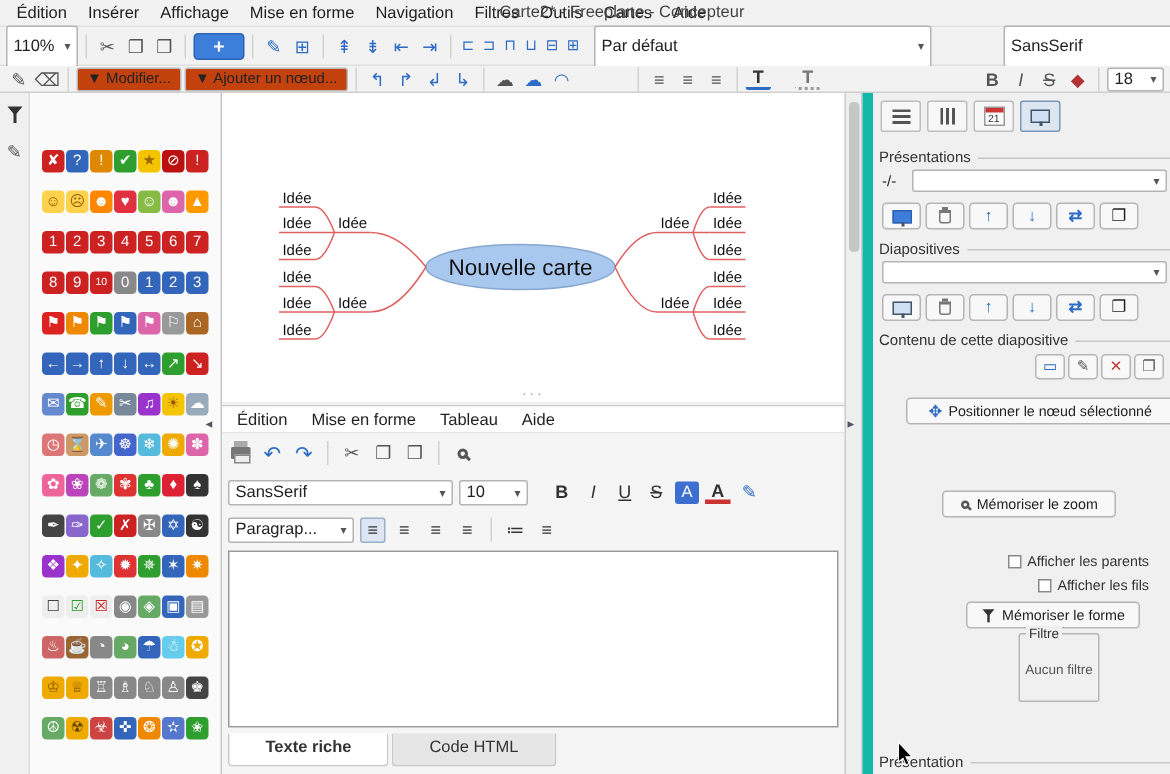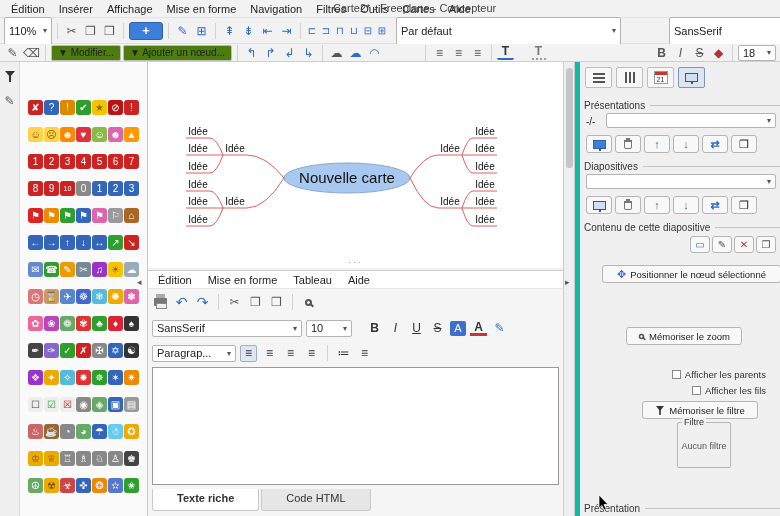--- a/index.html
+++ b/index.html
@@ -15,21 +15,21 @@
   
   .toolbar1 { position:absolute; left:0; top:18px; width:780px; height:26px; background:#f2f2f2; border-bottom:1px solid #e0e0e0; display:flex; align-items:center; padding:0 4px; gap:2px; }
   .toolbar2 { position:absolute; left:0; top:44px; width:780px; height:18px; background:#f2f2f2; border-bottom:1px solid #cfcfcf; display:flex; align-items:center; padding:0 4px; gap:2px; }
   .tb-sep { width:1px; height:16px; background:#d2d2d2; margin:0 3px; flex:none; }
   .combo { height:28px; background:#fff; border:1px solid #b4b4b4; border-radius:2px; display:flex; align-items:center; justify-content:space-between; padding:0 4px; font-size:11px; flex:none; overflow:hidden; white-space:nowrap; }
   .combo .arrow { color:#555; font-size:8px; margin-left:4px; }
   .icon-btn { width:17px; height:18px; display:flex; align-items:center; justify-content:center; font-size:12px; color:#555; flex:none; border-radius:2px; line-height:1; }
   .icon-btn.blue { color:#2d6bc4; }
   .icon-sm { width:12px; font-size:10px; }
   .primary-btn { width:34px; height:18px; background:#3d7edb; border:1px solid #2d62b0; border-radius:3px; color:#fff; display:flex; align-items:center; justify-content:center; font-size:13px; font-weight:bold; flex:none; }
-  .small-btn { height:16px; border:1px solid #bbb; background:#4d7c0f; border-radius:2px; font-size:10px; padding:0 6px; display:flex; align-items:center; gap:3px; white-space:nowrap; flex:none; color:#222; }
+  .small-btn { height:16px; border:1px solid #bbb; background:#c2410c; border-radius:2px; font-size:10px; padding:0 6px; display:flex; align-items:center; gap:3px; white-space:nowrap; flex:none; color:#222; }
   .fmtB { font-weight:bold; } .fmtI { font-style:italic; } .fmtU { text-decoration:underline; } .fmtS { text-decoration:line-through; }
   .fmtT { font-weight:bold; color:#333; border-bottom:2px solid #2d6bc4; height:15px; line-height:13px; }
   .fmtT2 { font-weight:bold; color:#777; border-bottom:2px dotted #999; height:15px; line-height:13px; }
   .diamond { color:#b23333; }
 
   
   .left-strip { position:absolute; left:0; top:62px; width:20px; height:454px; background:#f0f0f0; border-right:1px solid #dadada; display:flex; flex-direction:column; align-items:center; padding-top:5px; gap:7px; }
   .palette { position:absolute; left:20px; top:62px; width:128px; height:454px; background:#fafafa; border-right:1px solid #c8c8c8; padding:32px 0 0 8px; display:grid; grid-template-columns:repeat(7,16px); grid-auto-rows:27px; align-items:center; overflow:hidden; }
   .pal-icon { width:15px; height:15px; border-radius:3px; display:flex; align-items:center; justify-content:center; font-size:10px; line-height:1; }
 
@@ -53,21 +53,21 @@
   .note-tabs { position:absolute; left:4px; top:218px; height:22px; display:flex; gap:2px; }
   .note-tab { padding:3px 24px; font-size:11px; color:#333; background:#e6e6e6; border:1px solid #c8c8c8; border-top:none; border-radius:0 0 3px 3px; }
   .note-tab.active { background:#fff; font-weight:bold; }
 
   
   .vscroll { position:absolute; left:563px; top:62px; width:12px; height:454px; background:#efefef; border-left:1px solid #ccc; border-right:1px solid #ccc; }
   .vscroll .thumb { position:absolute; left:2px; top:6px; width:7px; height:100px; background:#c6c6c6; border-radius:3px; }
   .chevron { position:absolute; font-size:9px; color:#556; line-height:1; }
 
   
-  .rpanel { position:absolute; left:575px; top:62px; width:205px; height:454px; background:#f0f0f0; border-left:5px solid #14b8a6; font-size:10px; }
+  .rpanel { position:absolute; left:575px; top:62px; width:205px; height:454px; background:#f0f0f0; border-left:7px solid #14b8a6; font-size:10px; }
   .rp-tabs { position:absolute; left:5px; top:5px; display:flex; gap:4px; }
   .rp-tab { width:27px; height:21px; border:1px solid #bdbdbd; background:#f7f7f7; border-radius:2px; display:flex; align-items:center; justify-content:center; }
   .rp-tab.active { background:#dde6f0; border-color:#7a96b8; }
   .rp-header { position:absolute; left:4px; width:197px; display:flex; align-items:center; gap:5px; font-size:10px; color:#333; white-space:nowrap; }
   .rp-header .line { flex:1; height:1px; background:#c5c5c5; }
   .rp-combo { height:15px; font-size:10px; }
   .rp-btnrow { position:absolute; left:6px; display:flex; gap:3px; }
   button { font:inherit; background:#f8f8f8; border:1px solid #b5b5b5; border-radius:3px; color:#222; }
   .rp-btn { width:26px; height:18px; display:flex; align-items:center; justify-content:center; font-size:11px; line-height:1; }
   .rp-btn.blue { color:#2d6bc4; font-weight:bold; }
@@ -509,21 +509,21 @@
       <span class="box"></span>
       <span>Afficher les parents</span>
     </label>
     <label class="rp-check" style="top:323px">
       <span class="box"></span>
       <span>Afficher les fils</span>
     </label>
 
     <button class="rp-wide-btn" style="left:62px;top:339px;width:116px">
       <span class="icon-funnel" style="transform:scale(0.8)"></span>
-      <span>Mémoriser le filtre</span>
+      <span>Mémoriser le forme</span>
     </button>
 
     <div class="rp-group">
       <span class="legend">Filtre</span>
       <span class="val">Aucun filtre</span>
     </div>
 
 
     <div class="rp-header" style="top:441px">
       <span>Présentation</span>

